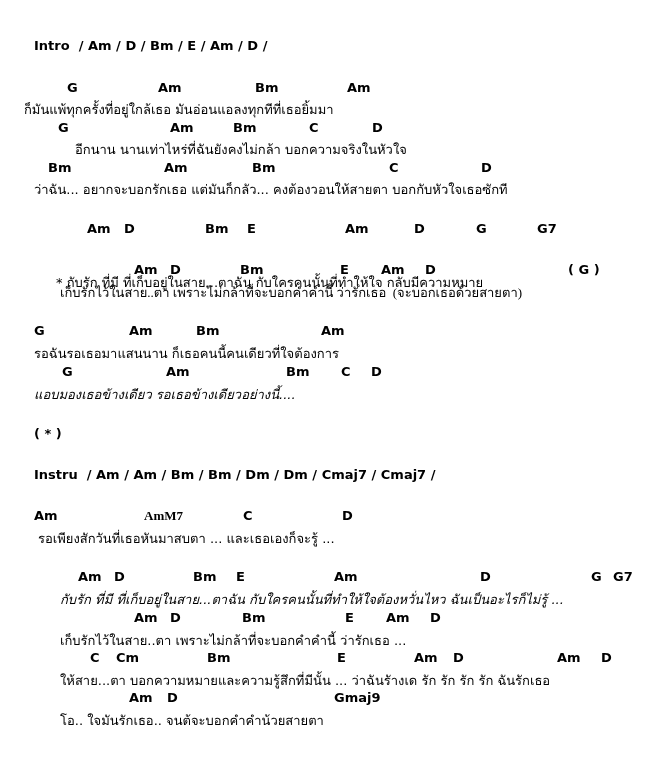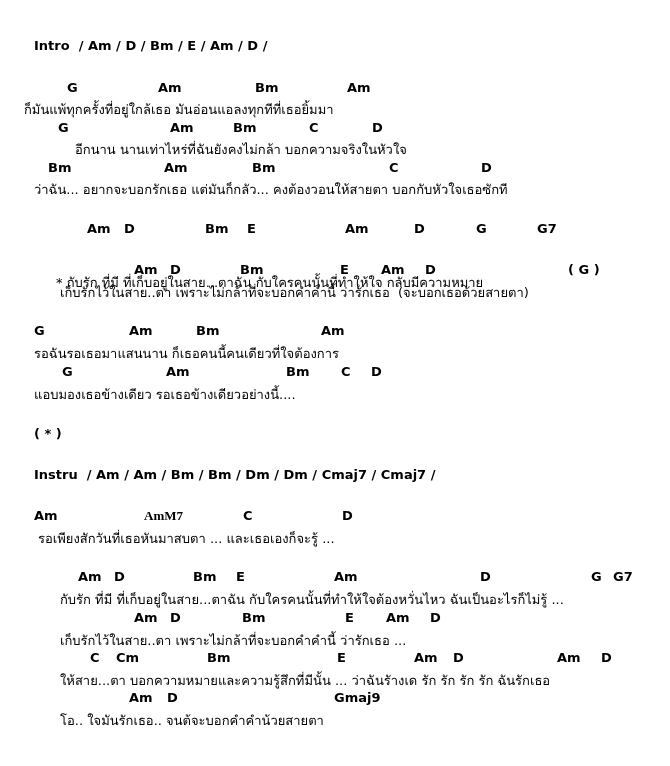--- a/index.html
+++ b/index.html
@@ -58,40 +58,40 @@
     </div>
     <div class="line" style="top: 262px;">
       <span class="chord" style="left: 134px;">Am</span>
       <span class="chord" style="left: 170px;">D</span>
       <span class="chord" style="left: 240px;">Bm</span>
       <span class="chord" style="left: 340px;">E</span>
       <span class="chord" style="left: 381px;">Am</span>
       <span class="chord" style="left: 425px;">D</span>
       <span class="chord" style="left: 568px;">( G )</span>
     </div>
-    <div class="line" style="top: 282px;">
+    <div class="line" style="top: 282px; font-family: Liberation Serif, serif;">
       <span class="lyric" style="left: 60px;">เก็บรักไว้ในสาย..ตา เพราะไม่กล้าที่จะบอกคำคำนี้ ว่ารักเธอ  (จะบอกเธอด้วยสายตา)</span>
     </div>
     <div class="line" style="top: 323px;">
       <span class="chord" style="left: 34px;">G</span>
       <span class="chord" style="left: 129px;">Am</span>
       <span class="chord" style="left: 196px;">Bm</span>
       <span class="chord" style="left: 321px;">Am</span>
     </div>
     <div class="line" style="top: 343px;">
       <span class="lyric" style="left: 34px;">รอฉันรอเธอมาแสนนาน ก็เธอคนนี้คนเดียวที่ใจต้องการ</span>
     </div>
     <div class="line" style="top: 364px;">
       <span class="chord" style="left: 62px;">G</span>
       <span class="chord" style="left: 166px;">Am</span>
       <span class="chord" style="left: 286px;">Bm</span>
       <span class="chord" style="left: 341px;">C</span>
       <span class="chord" style="left: 371px;">D</span>
     </div>
-    <div class="line" style="top: 384px;">
+    <div class="line" style="top: 384px; font-style: italic;">
       <span class="lyric" style="left: 34px;">แอบมองเธอข้างเดียว รอเธอข้างเดียวอย่างนี้....</span>
     </div>
     <div class="header" style="top: 426px; left: 34px;">( * )</div>
     <div class="header" style="top: 467px; left: 34px;">Instru  / Am / Am / Bm / Bm / Dm / Dm / Cmaj7 / Cmaj7 /</div>
     <div class="line" style="top: 508px;">
       <span class="chord" style="left: 34px;">Am</span>
       <span class="chord" style="left: 144px; font-family: Liberation Serif, serif;">AmM7</span>
       <span class="chord" style="left: 243px;">C</span>
       <span class="chord" style="left: 342px;">D</span>
     </div>
@@ -101,21 +101,21 @@
     <div class="line" style="top: 569px;">
       <span class="chord" style="left: 78px;">Am</span>
       <span class="chord" style="left: 114px;">D</span>
       <span class="chord" style="left: 193px;">Bm</span>
       <span class="chord" style="left: 236px;">E</span>
       <span class="chord" style="left: 334px;">Am</span>
       <span class="chord" style="left: 480px;">D</span>
       <span class="chord" style="left: 591px;">G</span>
       <span class="chord" style="left: 613px;">G7</span>
     </div>
-    <div class="line" style="top: 589px;">
+    <div class="line" style="top: 589px; font-style: italic;">
       <span class="lyric" style="left: 60px;">กับรัก ที่มี ที่เก็บอยู่ในสาย...ตาฉัน กับใครคนนั้นที่ทำให้ใจต้องหวั่นไหว ฉันเป็นอะไรก็ไม่รู้ ...</span>
     </div>
     <div class="line" style="top: 610px;">
       <span class="chord" style="left: 134px;">Am</span>
       <span class="chord" style="left: 170px;">D</span>
       <span class="chord" style="left: 242px;">Bm</span>
       <span class="chord" style="left: 345px;">E</span>
       <span class="chord" style="left: 386px;">Am</span>
       <span class="chord" style="left: 430px;">D</span>
     </div>

